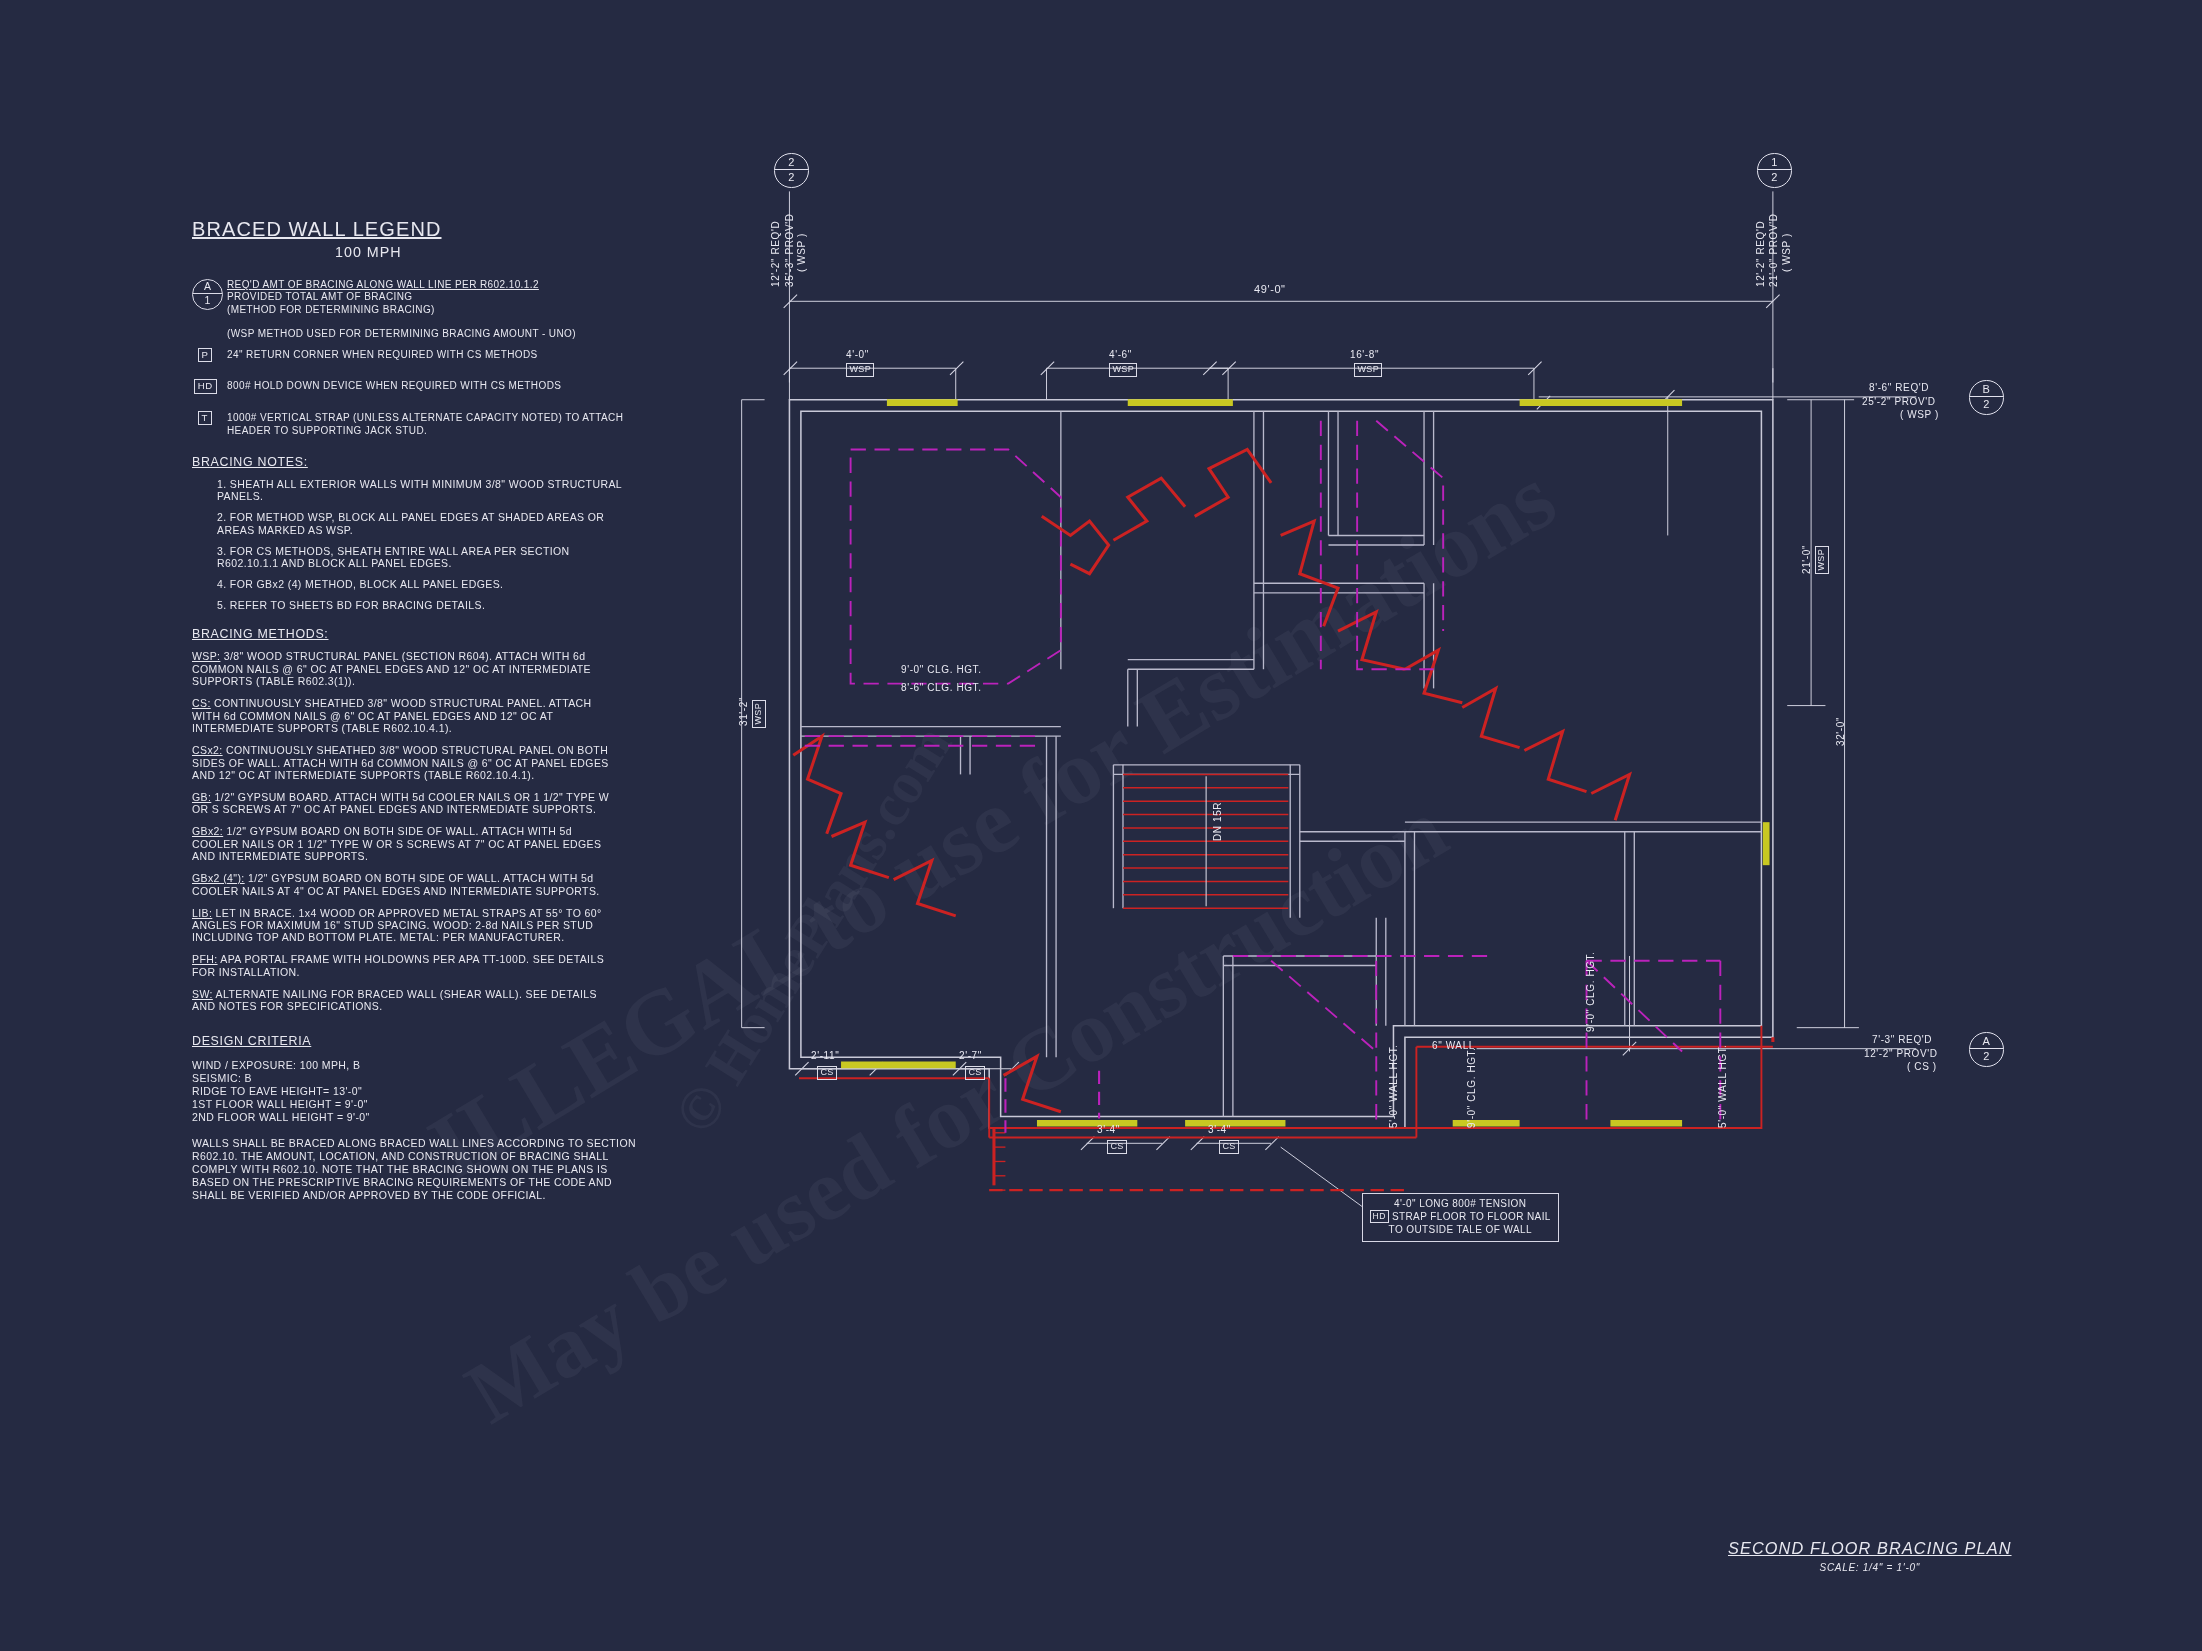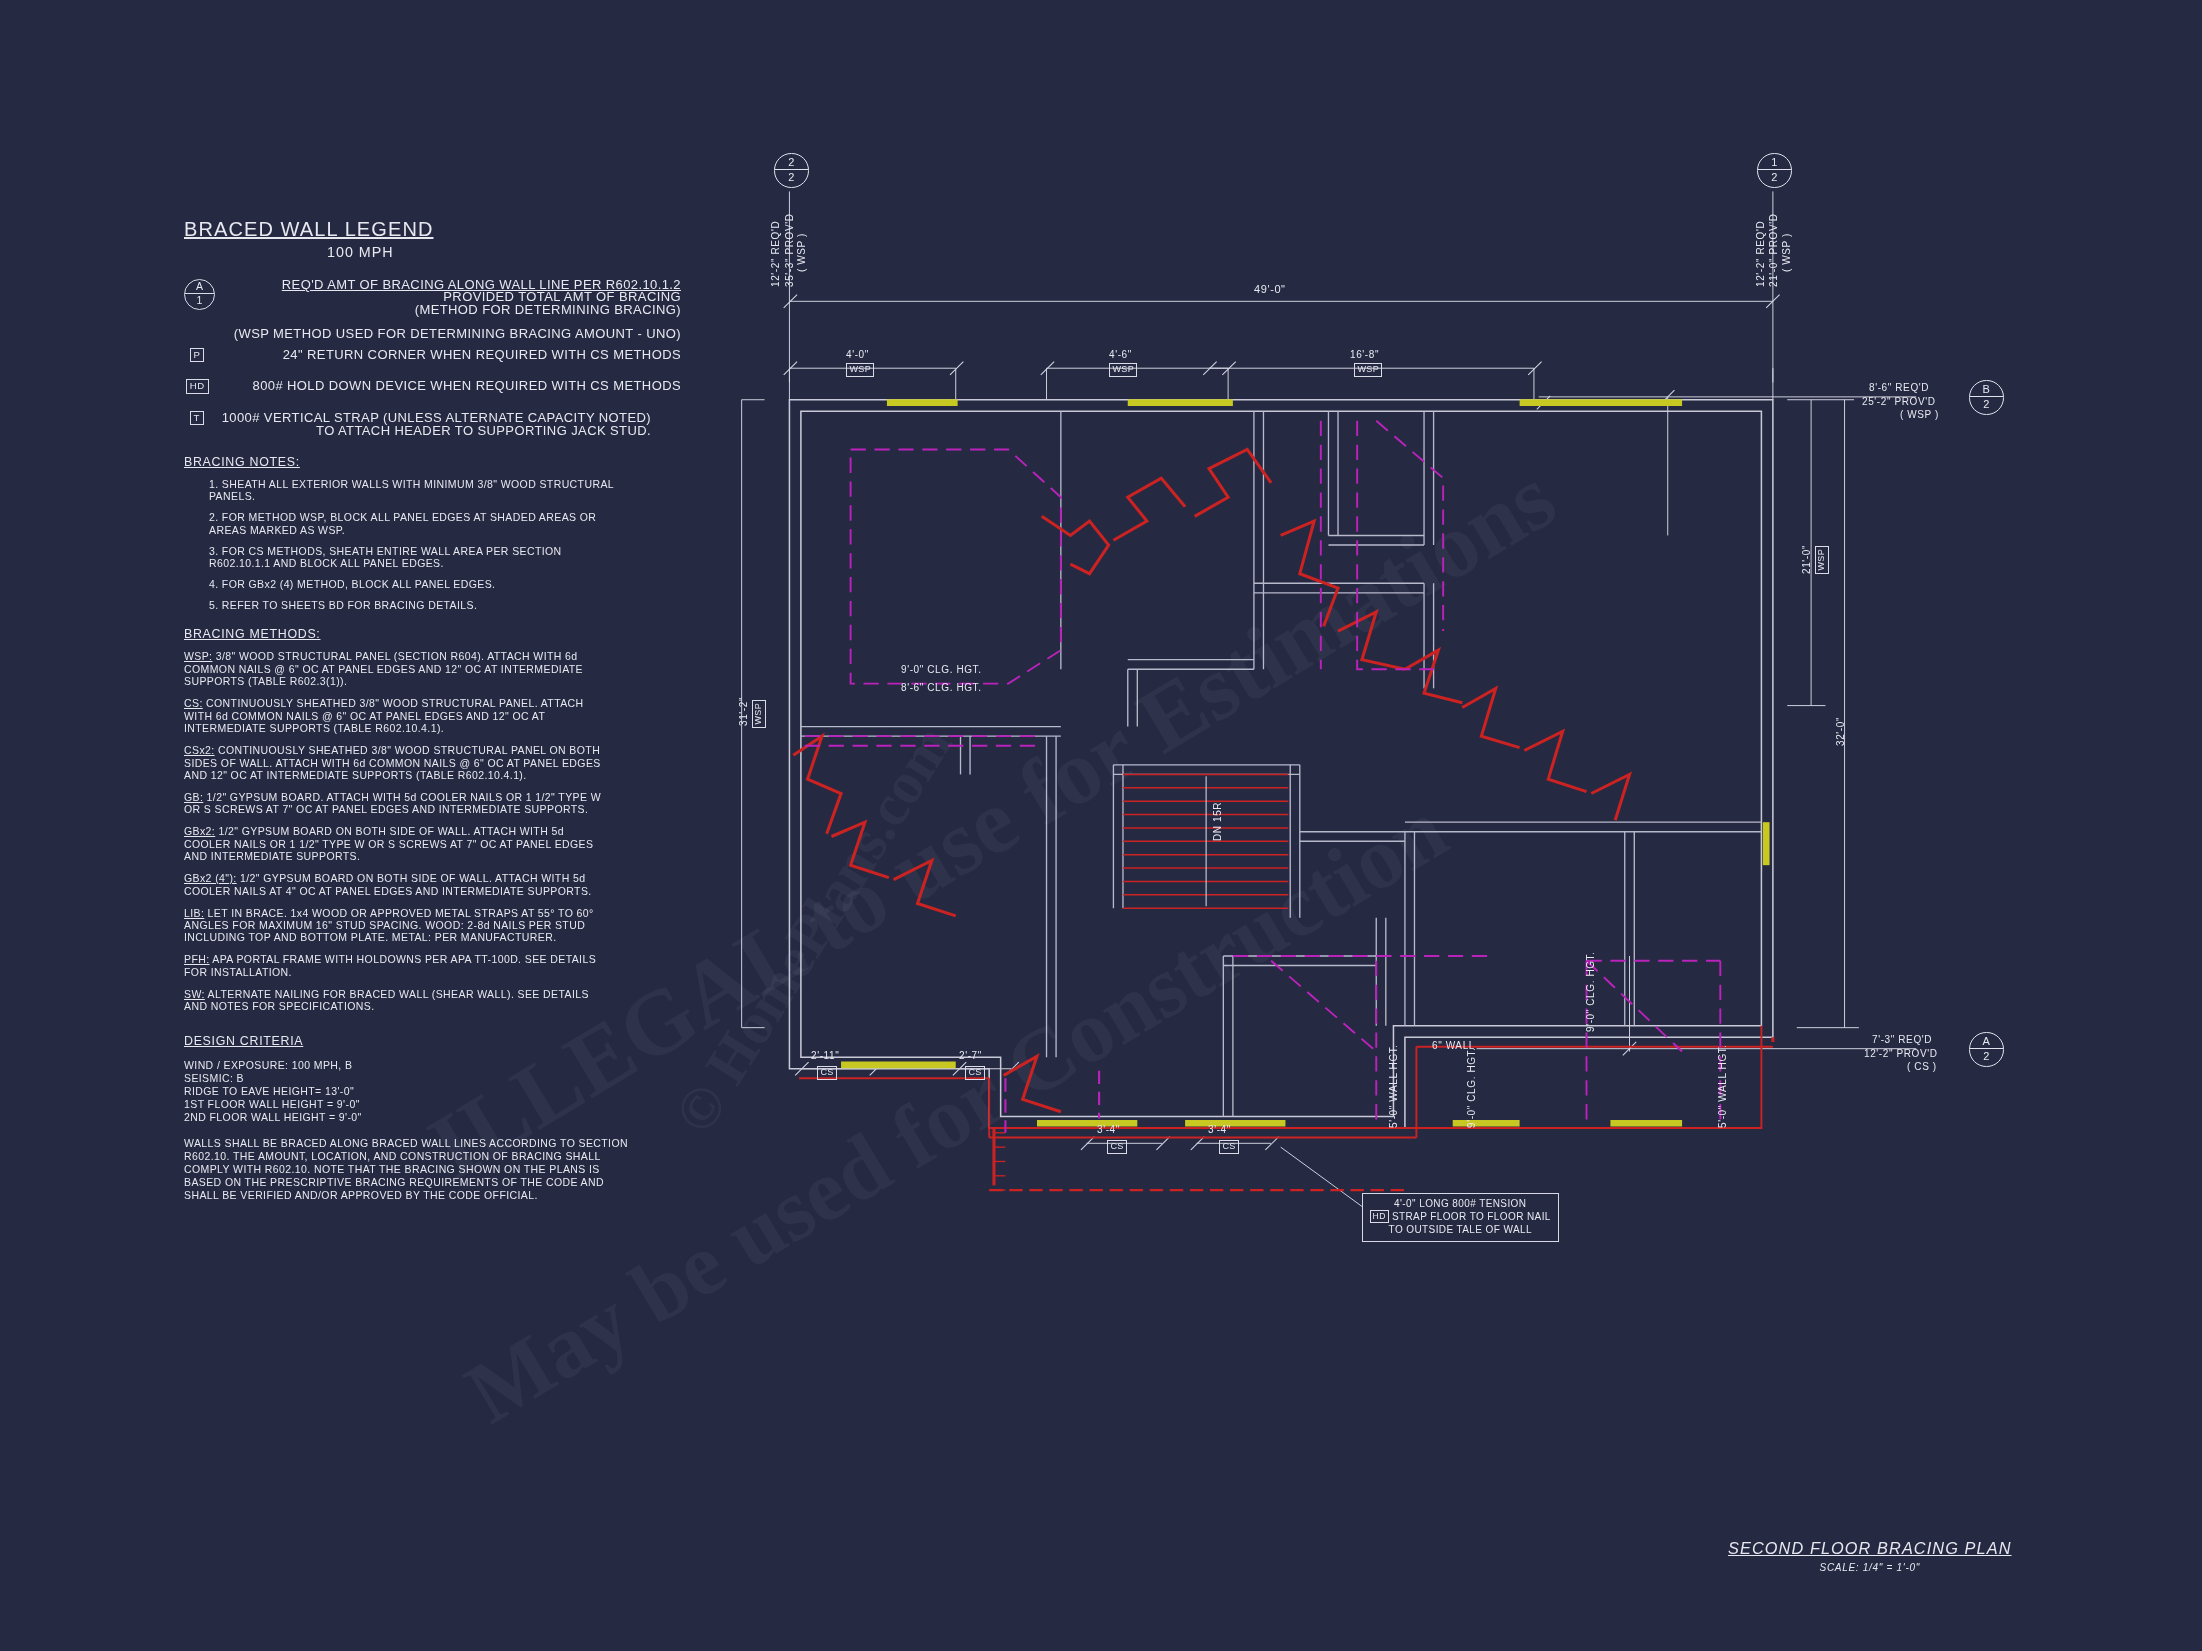--- a/index.html
+++ b/index.html
@@ -1,32 +1,32 @@
 <!DOCTYPE html>
 <html><head>
 <meta charset="utf-8">
 <style>
   html,body{margin:0;padding:0;background:#252a42;}
   body{width:2202px;height:1652px;overflow:hidden;position:relative;
        font-family:"Liberation Sans",sans-serif;color:#e8e8f0;}
 
   
-  #legend{position:absolute;left:184px;top:218px;width:497px;}
+  #legend{position:absolute;left:192px;top:218px;width:497px;}
   .lg-title{font-size:20px;letter-spacing:1.1px;text-decoration:underline;}
   .lg-sub{font-size:14.3px;letter-spacing:1px;margin-left:143px;margin-top:2.9px;}
 
   .legrow{position:relative;margin-top:0;}
   .sym-circle{position:absolute;left:0;top:0;width:29px;height:29px;border:1.1px solid #dcdce8;
               border-radius:50%;}
   .sym-circle .hline{position:absolute;left:0;top:13.4px;width:29px;height:1px;background:#dcdce8;}
   .sym-circle .vtop{position:absolute;left:0;top:0;width:29px;text-align:center;font-size:10.5px;line-height:13.4px;}
   .sym-circle .vbot{position:absolute;left:0;top:14.3px;width:29px;text-align:center;font-size:10.5px;line-height:13.4px;}
   .sym-box{display:inline-block;border:1.1px solid #dcdce8;padding:0 2.9px;font-size:9.6px;line-height:12.4px;
            letter-spacing:0.5px;}
-  .leg-txt{font-size:13px;line-height:12.6px;letter-spacing:0.4px;text-align:right;}
+  .leg-txt{font-size:10px;line-height:12.6px;letter-spacing:0.4px;}
   .leg-txt .u{text-decoration:underline;}
 
   .sec-h{font-size:12.4px;letter-spacing:0.7px;text-decoration:underline;margin-top:13.4px;}
   .note{font-size:10.5px;line-height:12.4px;letter-spacing:0.4px;margin-top:8.6px;margin-left:25px;}
   .meth{font-size:10.5px;line-height:12.4px;letter-spacing:0.4px;margin-top:9.6px;}
   .meth b{font-weight:normal;text-decoration:underline;}
   .crit{font-size:10.5px;line-height:13px;letter-spacing:0.4px;}
 
   
   .wm{position:absolute;color:rgba(225,225,245,.055);font-weight:bold;pointer-events:none;

